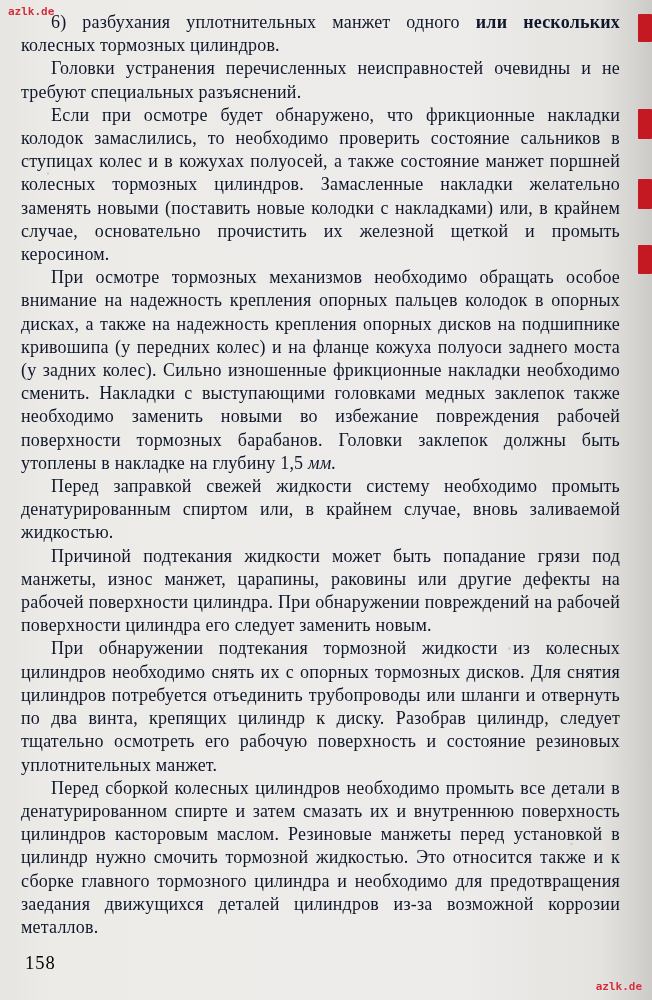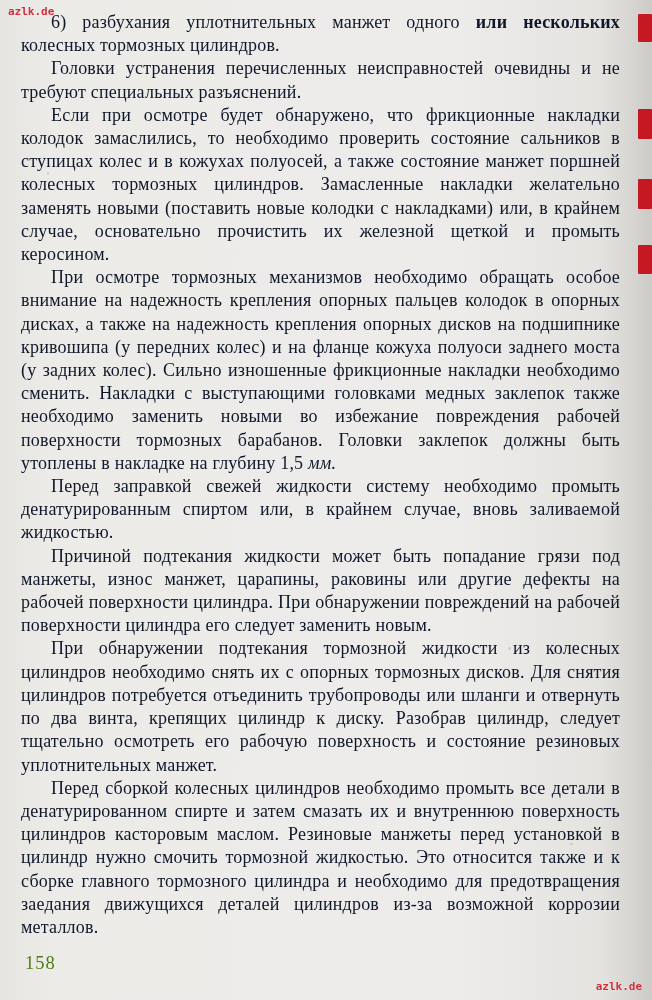--- a/index.html
+++ b/index.html
@@ -43,21 +43,21 @@
     letter-spacing: 0px;
     text-shadow: 0 0 1px rgba(255,255,255,0.8);
   }
   .watermark.top-left { left: 8px; top: 5px; }
   .watermark.bottom-right { right: 10px; bottom: 7px; }
   .page-number {
     position: absolute;
     left: 25px;
     top: 953px;
     font-size: 18.5px;
-    color: #4d7c0f;
+    color: #000000;
     letter-spacing: 1px;
   }
   .margin-markers { position: absolute; inset: 0; pointer-events: none; }
   .margin-markers .bar {
     position: absolute;
     right: 0;
     width: 14px;
     border-radius: 1px;
   }
   

